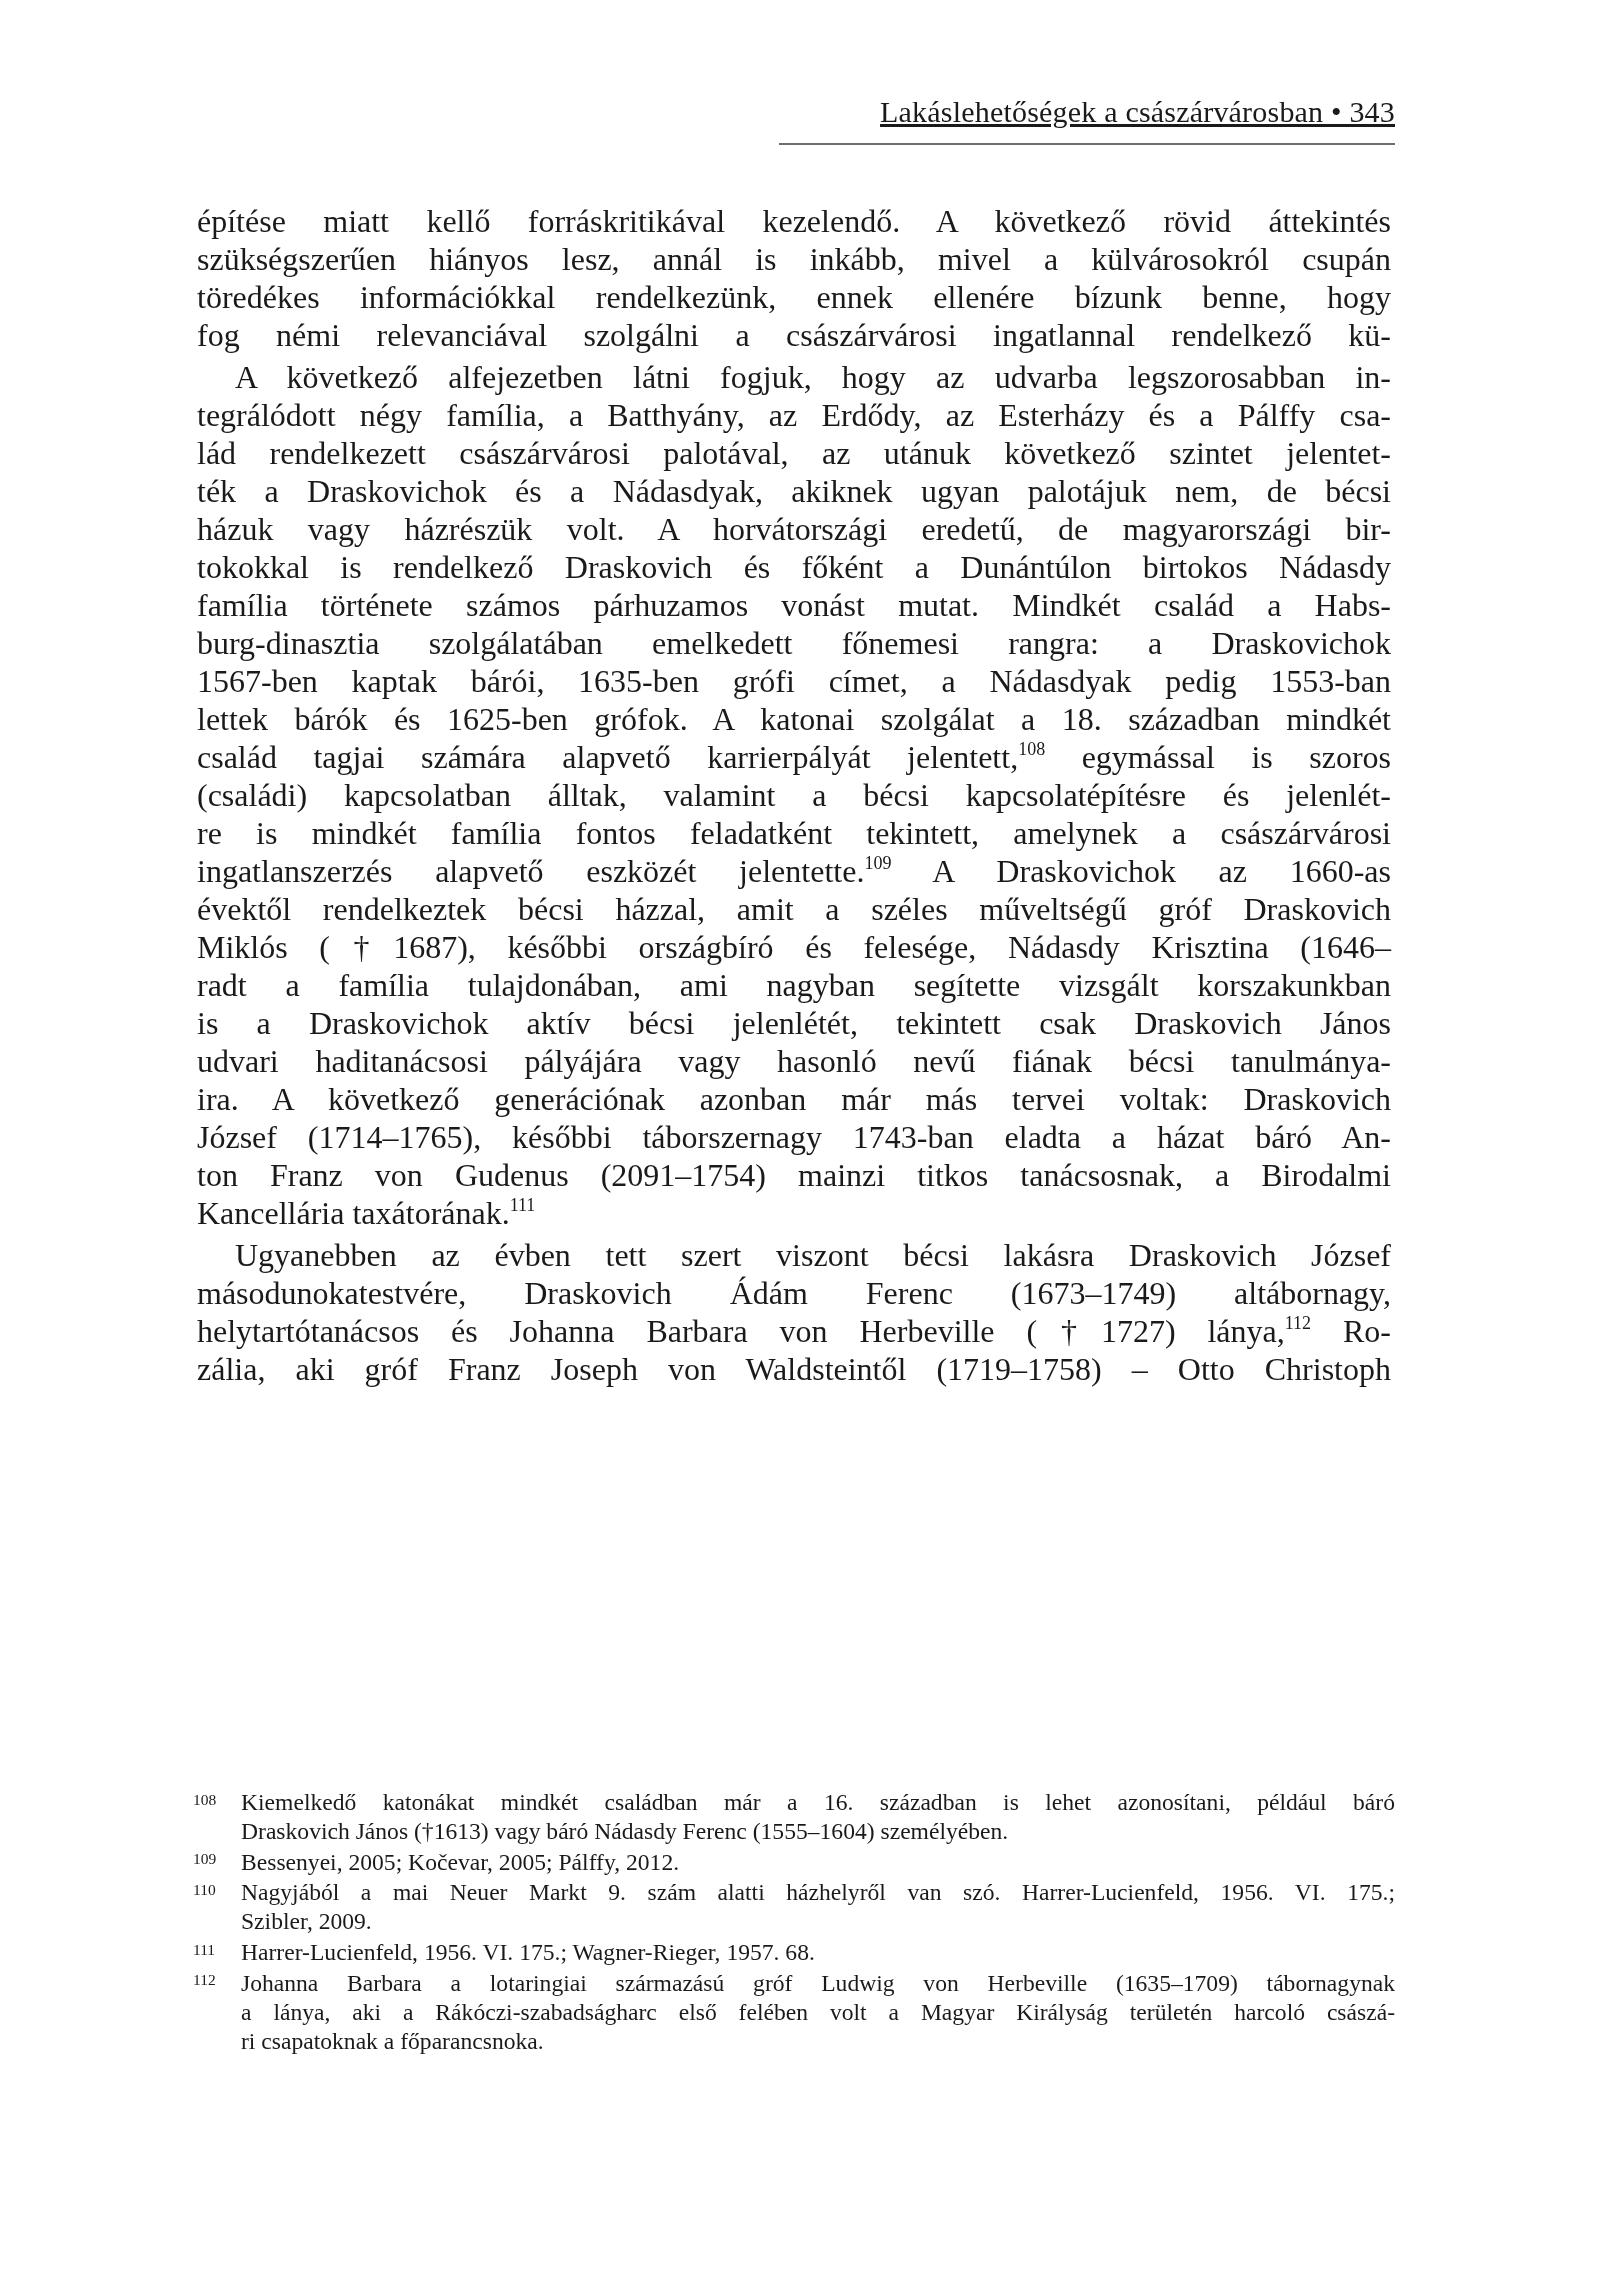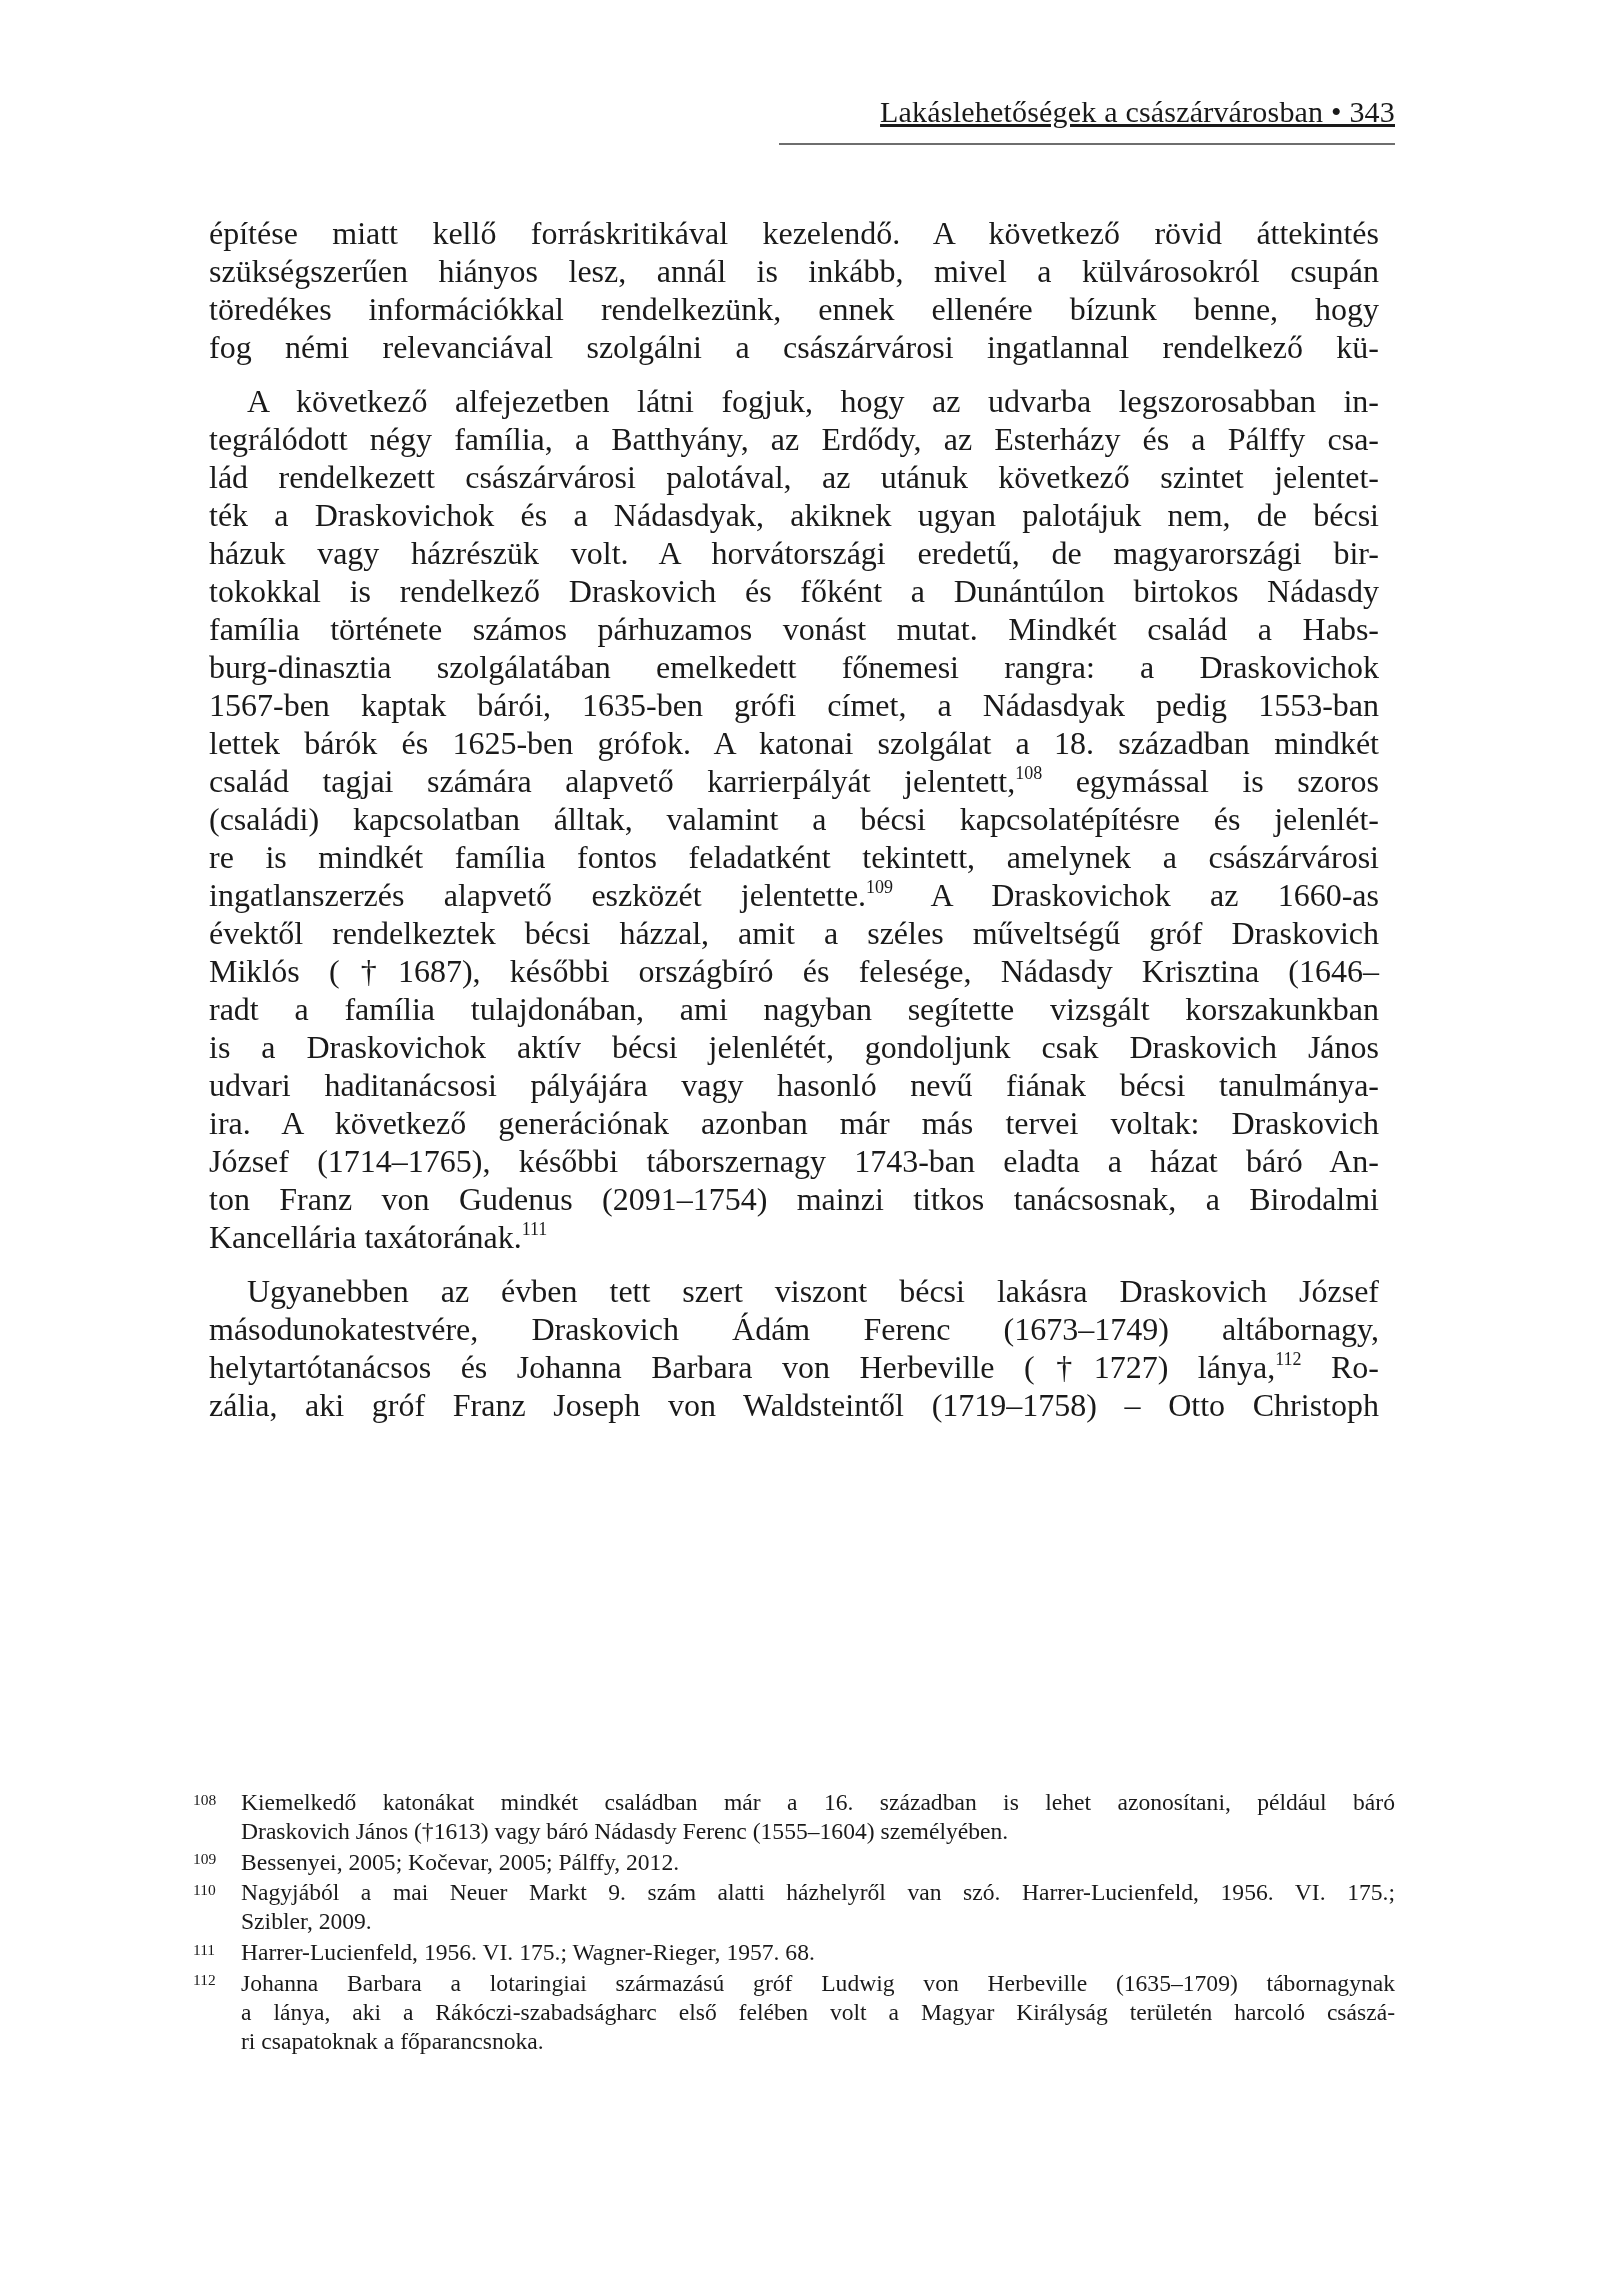--- a/index.html
+++ b/index.html
@@ -33,21 +33,21 @@
   .body-text {
     position: absolute;
     left: 193px;
     top: 198px;
     width: 1202px;
     font-size: 32px;
     line-height: 38px;
     text-align: justify;
     hyphens: manual;
   }
-  .body-text p { margin: 16px; }
+  .body-text p { margin: 4px; }
   .line { display: block; text-align: justify; text-align-last: justify; white-space: nowrap; overflow: visible; }
   .line.last { text-align-last: left; }
   sup.fnref { font-size: 18px; vertical-align: 0; position: relative; top: -13px; line-height: 0; }
   .footnotes {
     position: absolute;
     left: 193px;
     top: 1788px;
     width: 1202px;
     font-size: 23.6px;
     line-height: 29px;
@@ -83,21 +83,21 @@
       <span class="line">burg-dinasztia szolgálatában emelkedett főnemesi rangra: a Draskovichok</span>
       <span class="line">1567-ben kaptak bárói, 1635-ben grófi címet, a Nádasdyak pedig 1553-ban</span>
       <span class="line">lettek bárók és 1625-ben grófok. A katonai szolgálat a 18. században mindkét</span>
       <span class="line">család tagjai számára alapvető karrierpályát jelentett,<sup class="fnref">108</sup> egymással is szoros</span>
       <span class="line">(családi) kapcsolatban álltak, valamint a bécsi kapcsolatépítésre és jelenlét-</span>
       <span class="line">re is mindkét família fontos feladatként tekintett, amelynek a császárvárosi</span>
       <span class="line">ingatlanszerzés alapvető eszközét jelentette.<sup class="fnref">109</sup> A Draskovichok az 1660-as</span>
       <span class="line">évektől rendelkeztek bécsi házzal, amit a széles műveltségű gróf Draskovich</span>
       <span class="line">Miklós (†1687), későbbi országbíró és felesége, Nádasdy Krisztina (1646–</span>
       <span class="line">radt a família tulajdonában, ami nagyban segítette vizsgált korszakunkban</span>
-      <span class="line">is a Draskovichok aktív bécsi jelenlétét, gondoljunk csak Draskovich János</span>
+      <span class="line">is a Draskovichok aktív bécsi jelenlétét, tekintett csak Draskovich János</span>
       <span class="line">udvari haditanácsosi pályájára vagy hasonló nevű fiának bécsi tanulmánya-</span>
       <span class="line">ira. A következő generációnak azonban már más tervei voltak: Draskovich</span>
       <span class="line">József (1714–1765), későbbi táborszernagy 1743-ban eladta a házat báró An-</span>
       <span class="line">ton Franz von Gudenus (2091–1754) mainzi titkos tanácsosnak, a Birodalmi</span>
       <span class="line last">Kancellária taxátorának.<sup class="fnref">111</sup></span>
     </p>
     <p>
       <span class="line" style="padding-left: 38px;">Ugyanebben az évben tett szert viszont bécsi lakásra Draskovich József</span>
       <span class="line">másodunokatestvére, Draskovich Ádám Ferenc (1673–1749) altábornagy,</span>
       <span class="line">helytartótanácsos és Johanna Barbara von Herbeville (†1727) lánya,<sup class="fnref">112</sup> Ro-</span>

